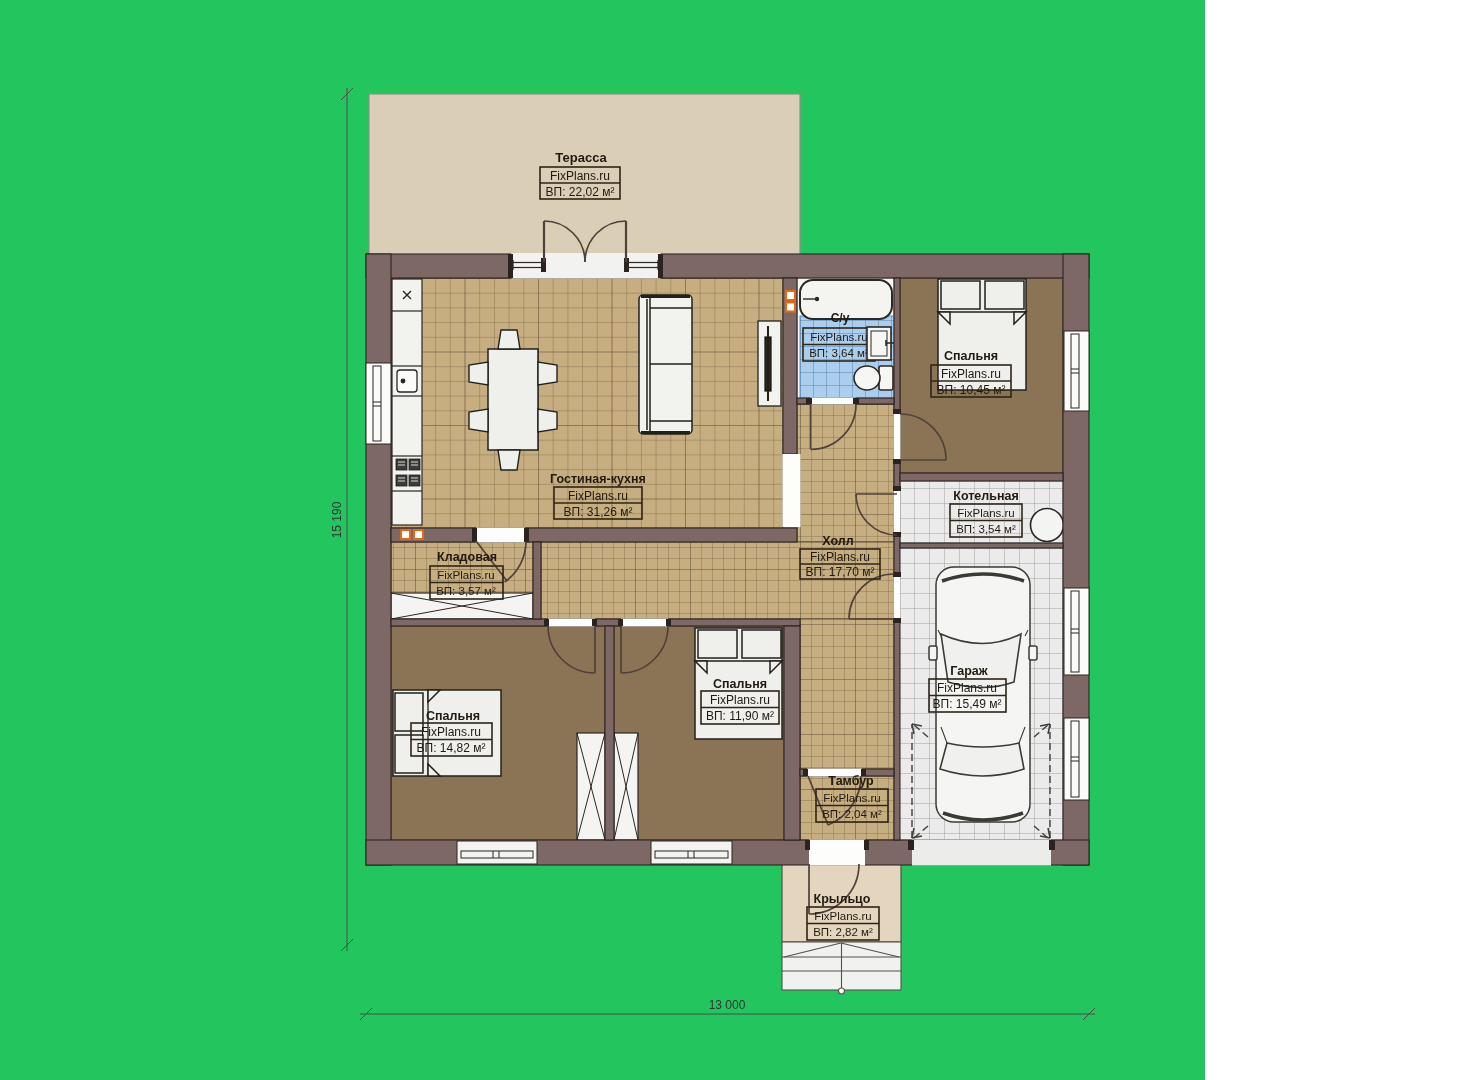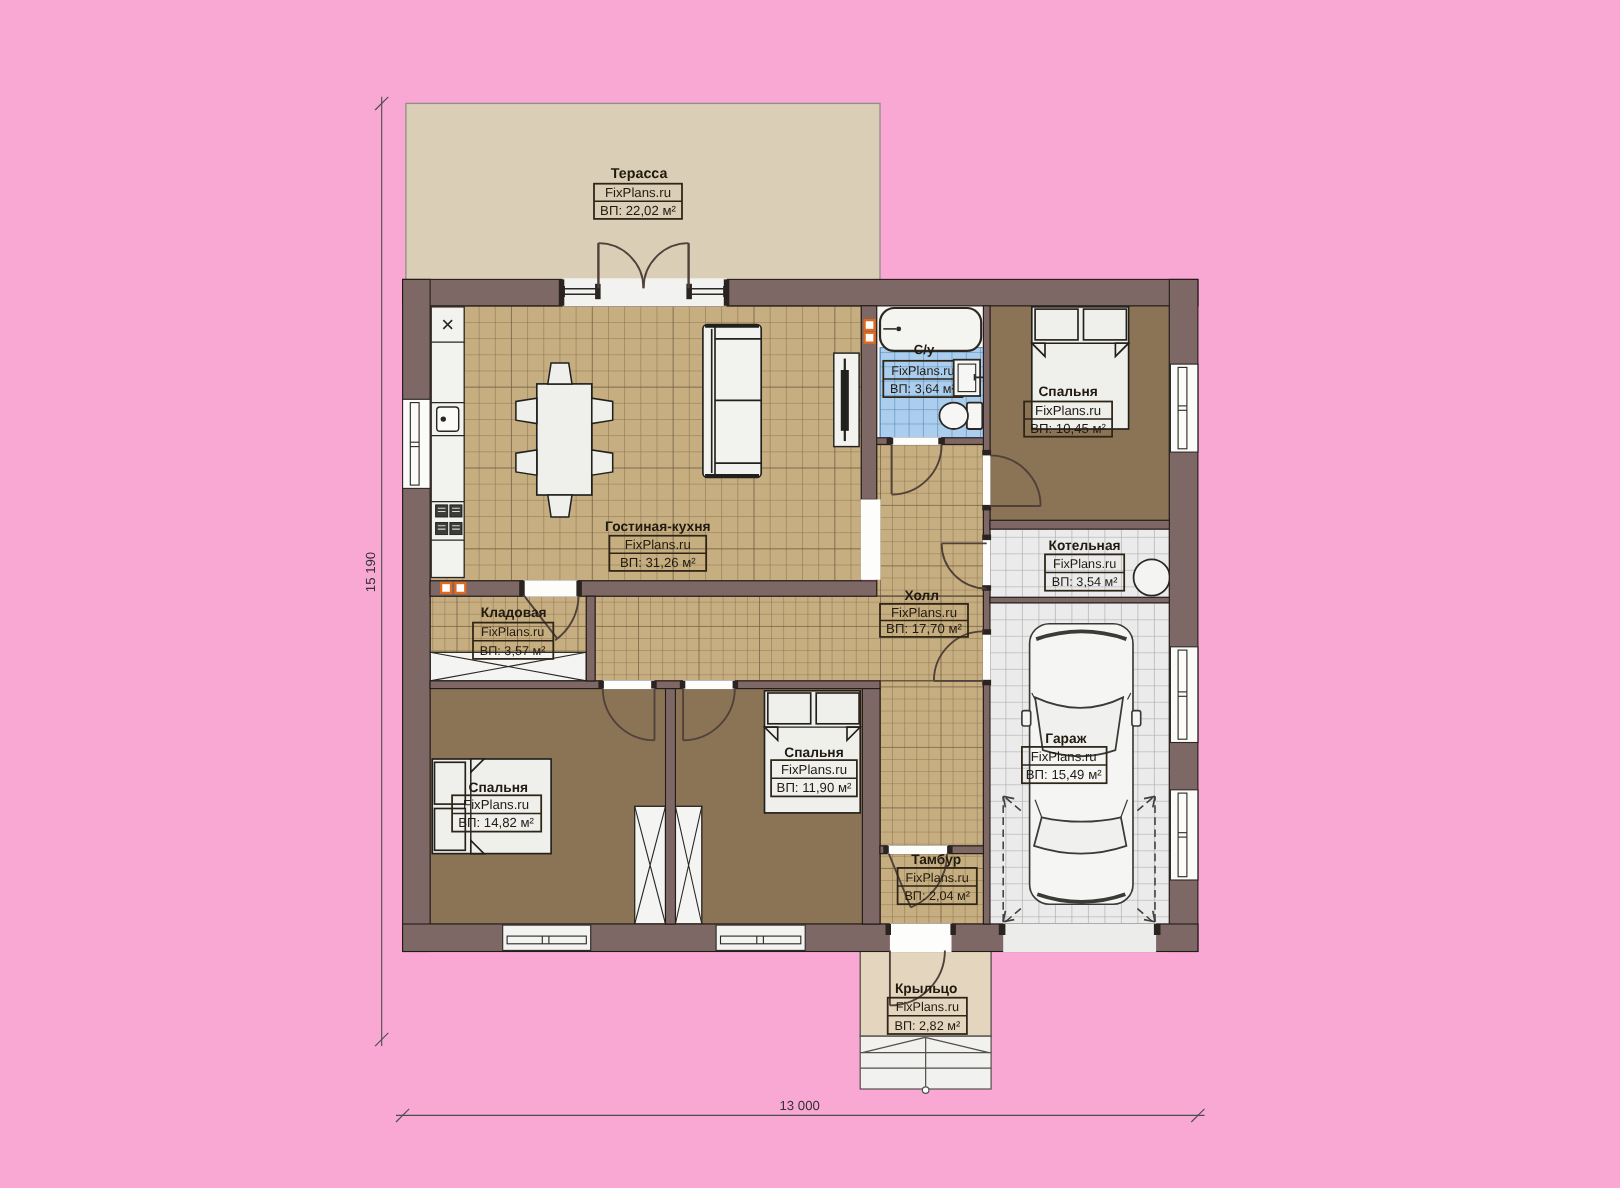--- a/index.html
+++ b/index.html
@@ -1,16 +1,16 @@
 <!DOCTYPE html>
 <html><head>
 <meta charset="utf-8">
 <style>
   html,body{margin:0;padding:0;background:#fff;}
-  .page{position:relative;width:1473px;height:1080px;background:#f9a8d4;overflow:hidden;
+  .page{position:relative;width:1205px;height:1080px;background:#22c55e;overflow:hidden;
         font-family:"Liberation Sans", sans-serif;}
   svg text{font-family:"Liberation Sans", sans-serif;}
 </style>
 </head>
 <body>
 <div class="page">
 <svg width="1473" height="1080" viewBox="0 0 1473 1080" xmlns="http://www.w3.org/2000/svg">
 <defs>
   <pattern id="tan" width="14.7" height="14.7" patternUnits="userSpaceOnUse" x="391" y="278">
     <rect width="14.7" height="14.7" fill="#c7ae80"></rect>

